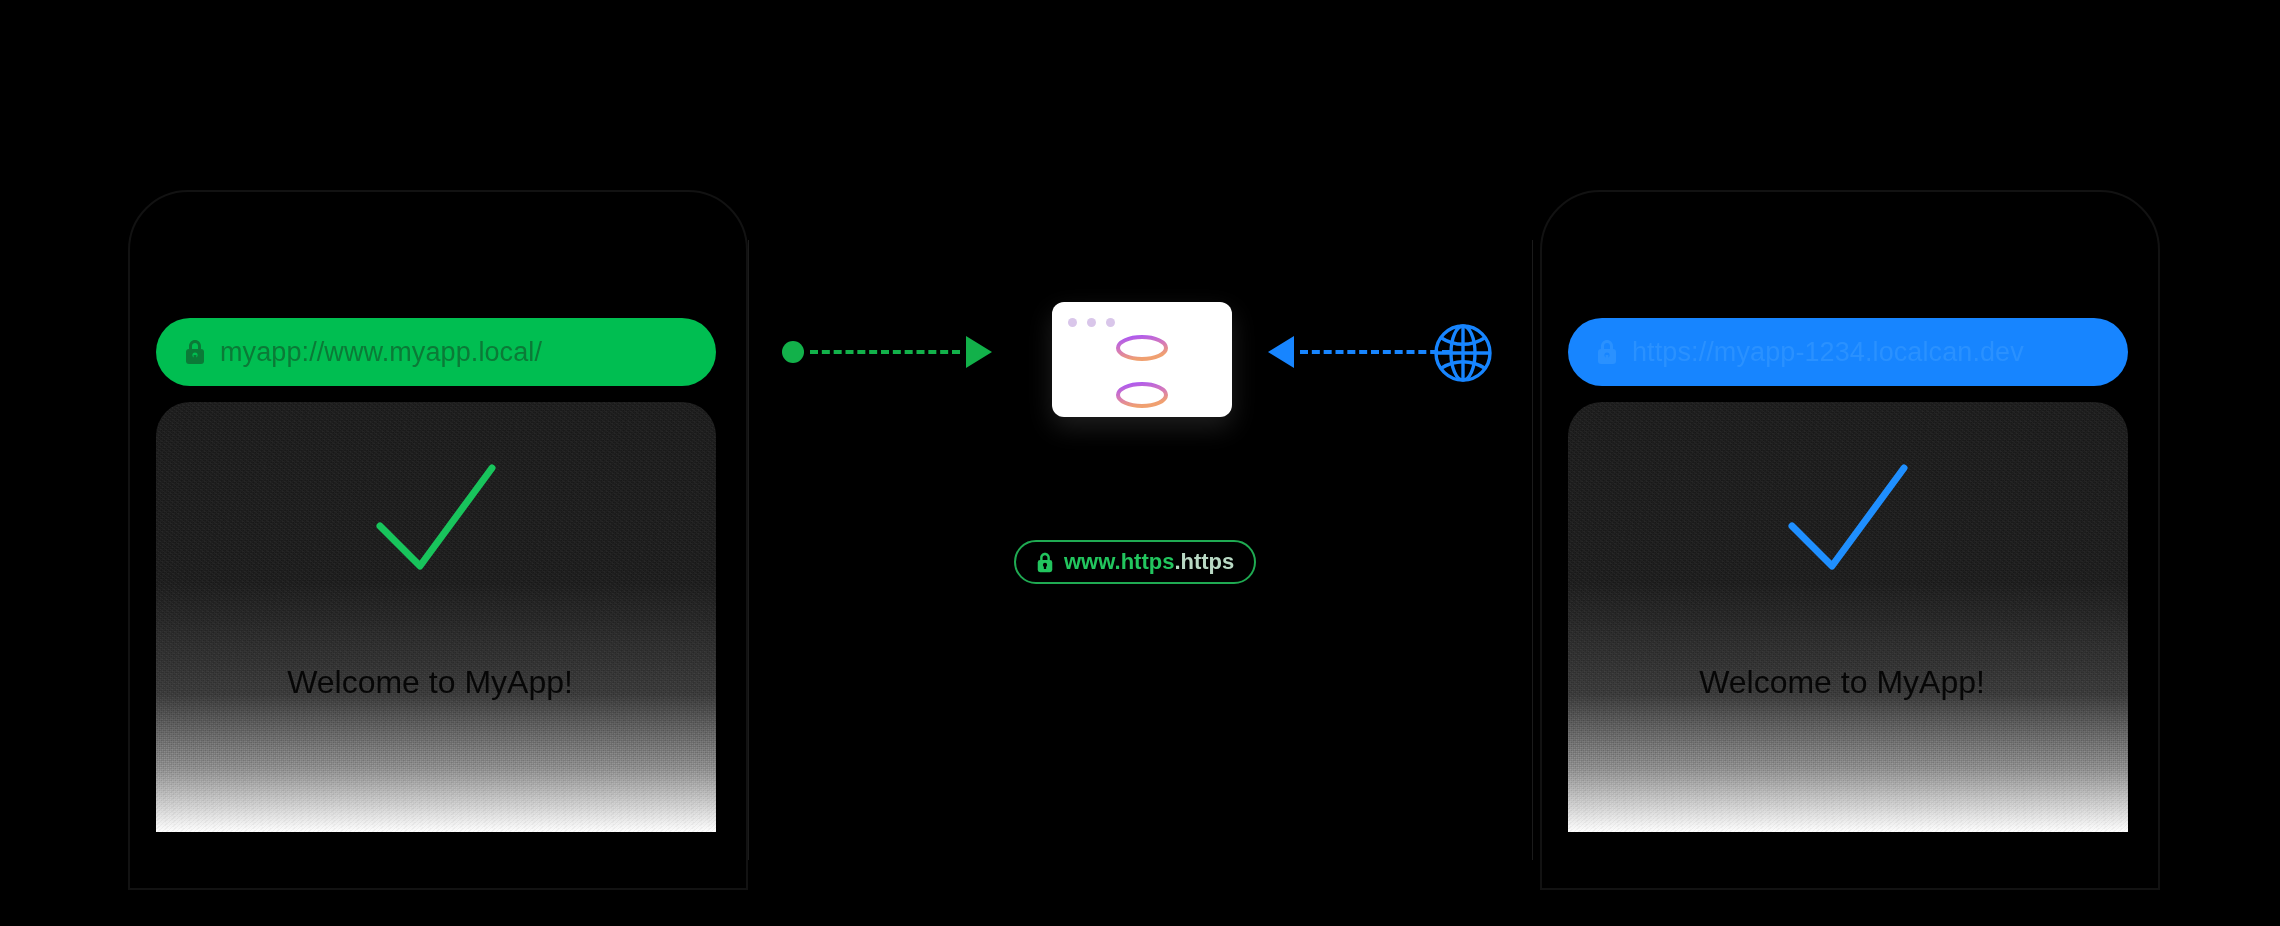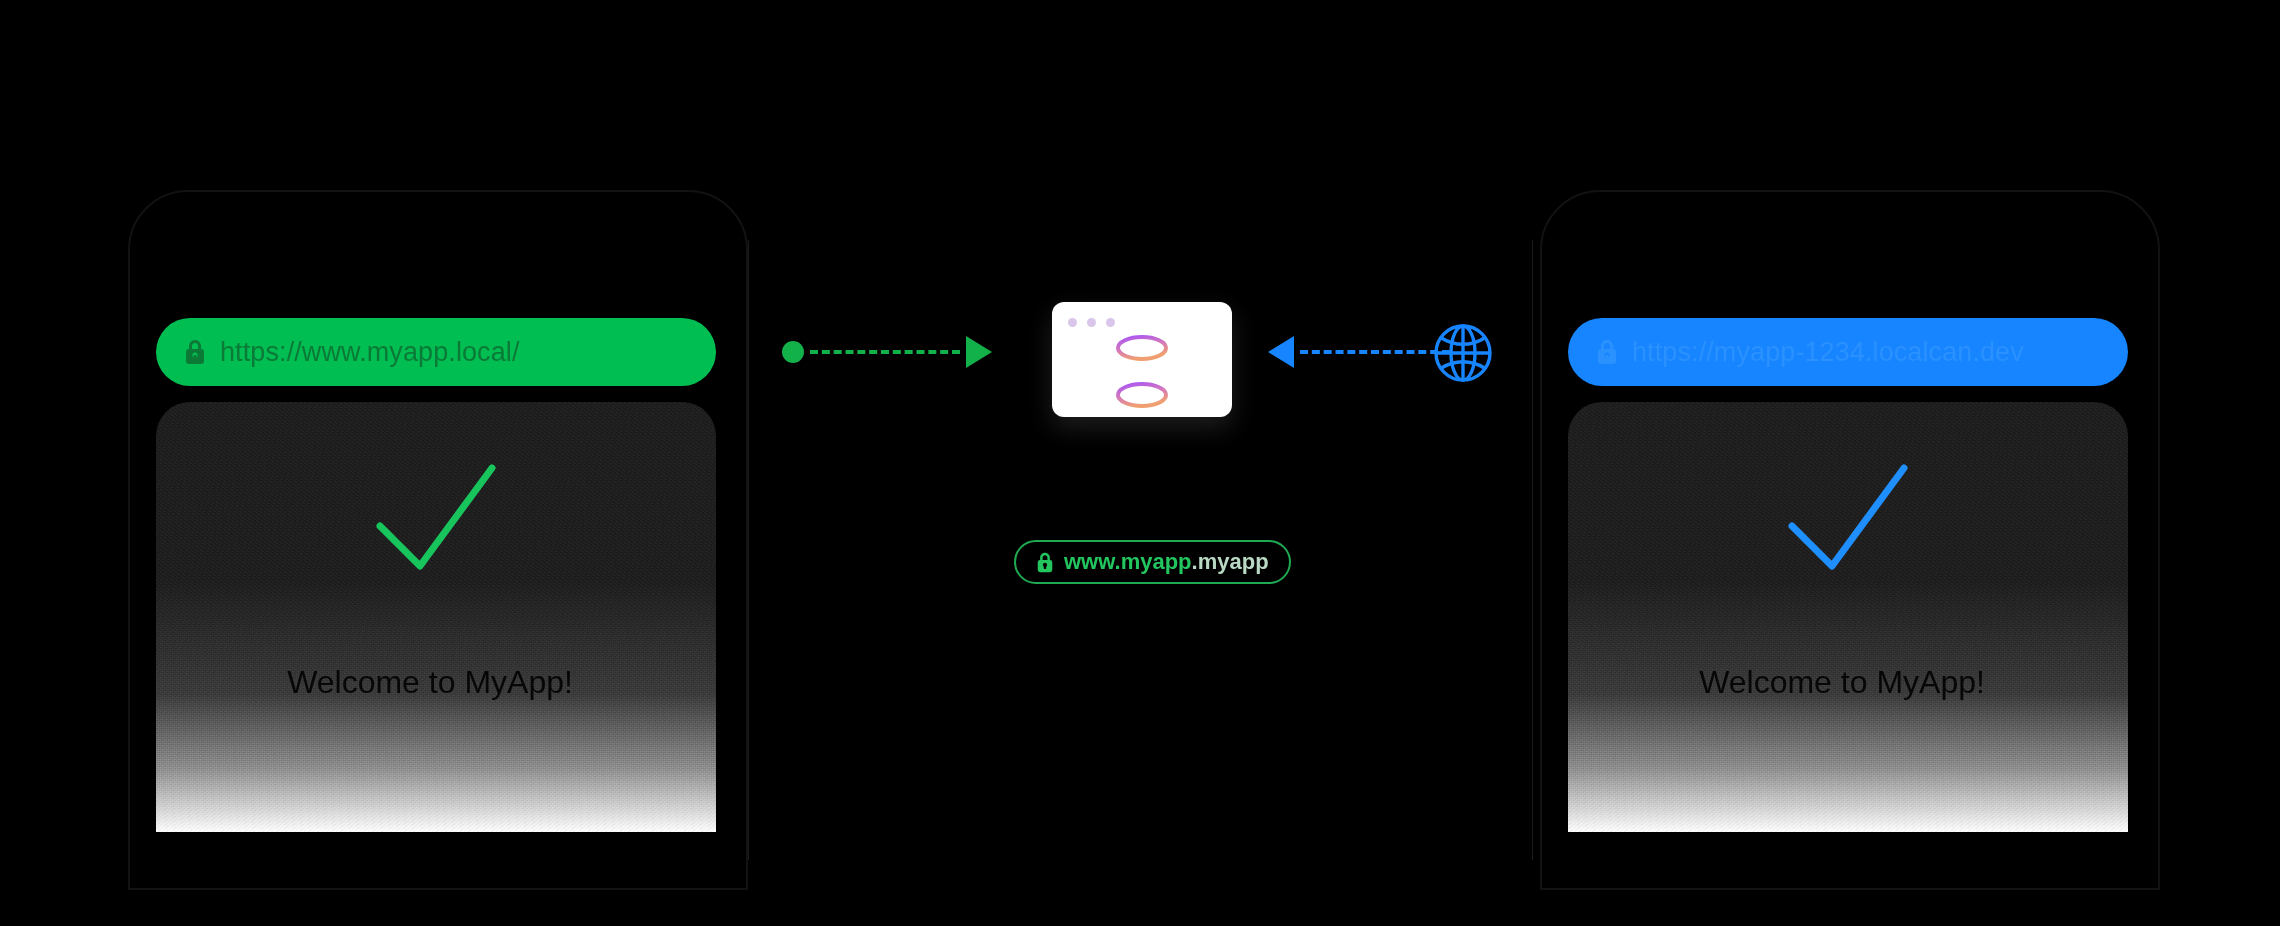--- a/index.html
+++ b/index.html
@@ -118,21 +118,21 @@
   <div class="phone left">
     <div class="phone-frame"></div>
 
     <div class="urlbar green">
       <svg class="lock" viewBox="0 0 22 26">
         <path d="M11 1c-3.3 0-6 2.7-6 6v4h3V7c0-1.7 1.3-3 3-3s3 1.3 3 3v4h3V7c0-3.3-2.7-6-6-6z"></path>
         <rect x="2" y="10" width="18" height="15" rx="3"></rect>
         <circle cx="11" cy="16" r="2.6" fill="#00BE51"></circle>
         <rect x="9.6" y="16" width="2.8" height="5" fill="#00BE51"></rect>
       </svg>
-      <span class="txt">https://www.myapp.local/</span>
+      <span class="txt">myapp://www.myapp.local/</span>
     </div>
 
     <div class="screen">
       <div class="noise"></div>
       <div class="noise2"></div>
       <svg class="check" width="160" height="130" viewBox="0 0 160 130">
         <polyline points="24,72 64,112 136,14" fill="none" stroke="#18c45c" stroke-width="7" stroke-linecap="round" stroke-linejoin="round"></polyline>
       </svg>
       <div class="welcome">Welcome to MyApp!</div>
     </div>
@@ -185,21 +185,21 @@
     </g>
   </svg>
 
   <div class="badge">
     <svg width="18" height="21" viewBox="0 0 22 26">
       <path d="M11 1c-3.3 0-6 2.7-6 6v4h3V7c0-1.7 1.3-3 3-3s3 1.3 3 3v4h3V7c0-3.3-2.7-6-6-6z" fill="#22c55e"></path>
       <rect x="2" y="10" width="18" height="15" rx="3" fill="#22c55e"></rect>
       <circle cx="11" cy="16" r="2.6" fill="#000"></circle>
       <rect x="9.6" y="16" width="2.8" height="5" fill="#000"></rect>
     </svg>
-    <span class="btxt"><span class="sub">www.myapp</span><span class="tld">.myapp</span></span>
+    <span class="btxt"><span class="sub">www.https</span><span class="tld">.https</span></span>
   </div>
 
   <div class="phone right">
     <div class="phone-frame"></div>
 
     <div class="urlbar blue">
       <svg class="lock" viewBox="0 0 22 26">
         <path d="M11 1c-3.3 0-6 2.7-6 6v4h3V7c0-1.7 1.3-3 3-3s3 1.3 3 3v4h3V7c0-3.3-2.7-6-6-6z"></path>
         <rect x="2" y="10" width="18" height="15" rx="3"></rect>
         <circle cx="11" cy="16" r="2.6" fill="#1785FF"></circle>

